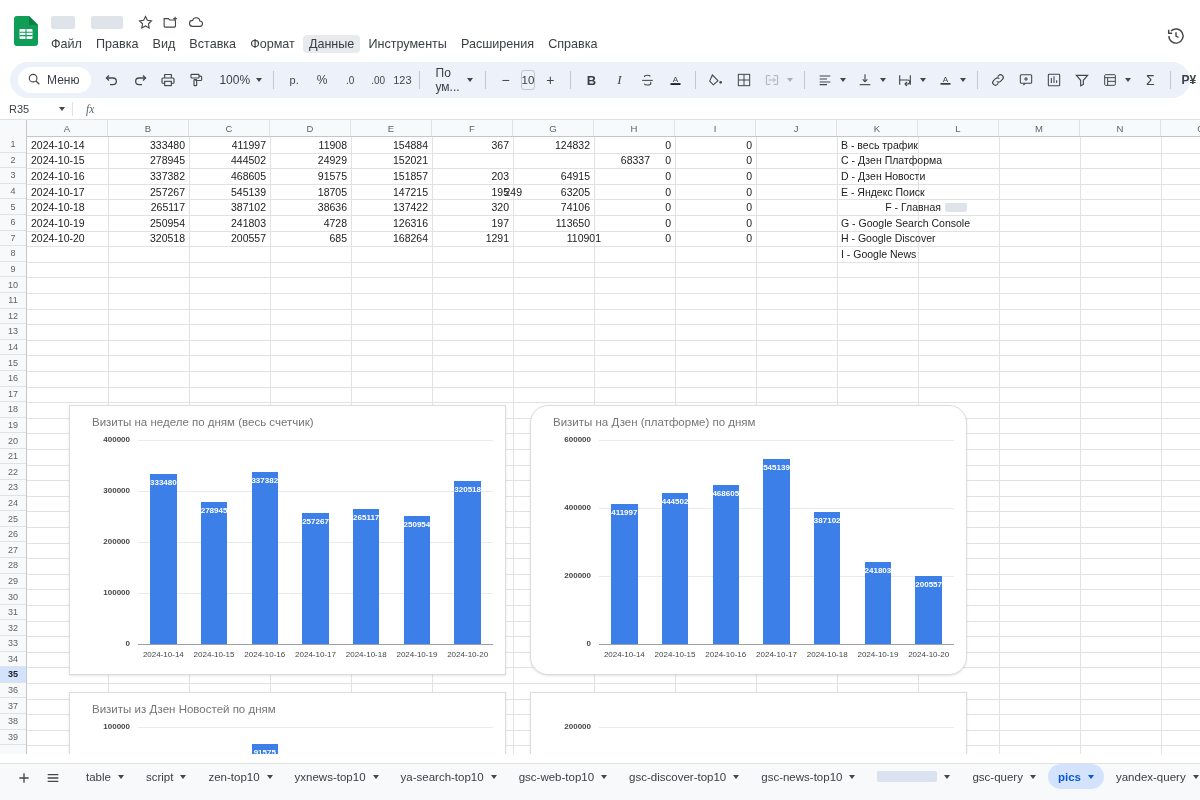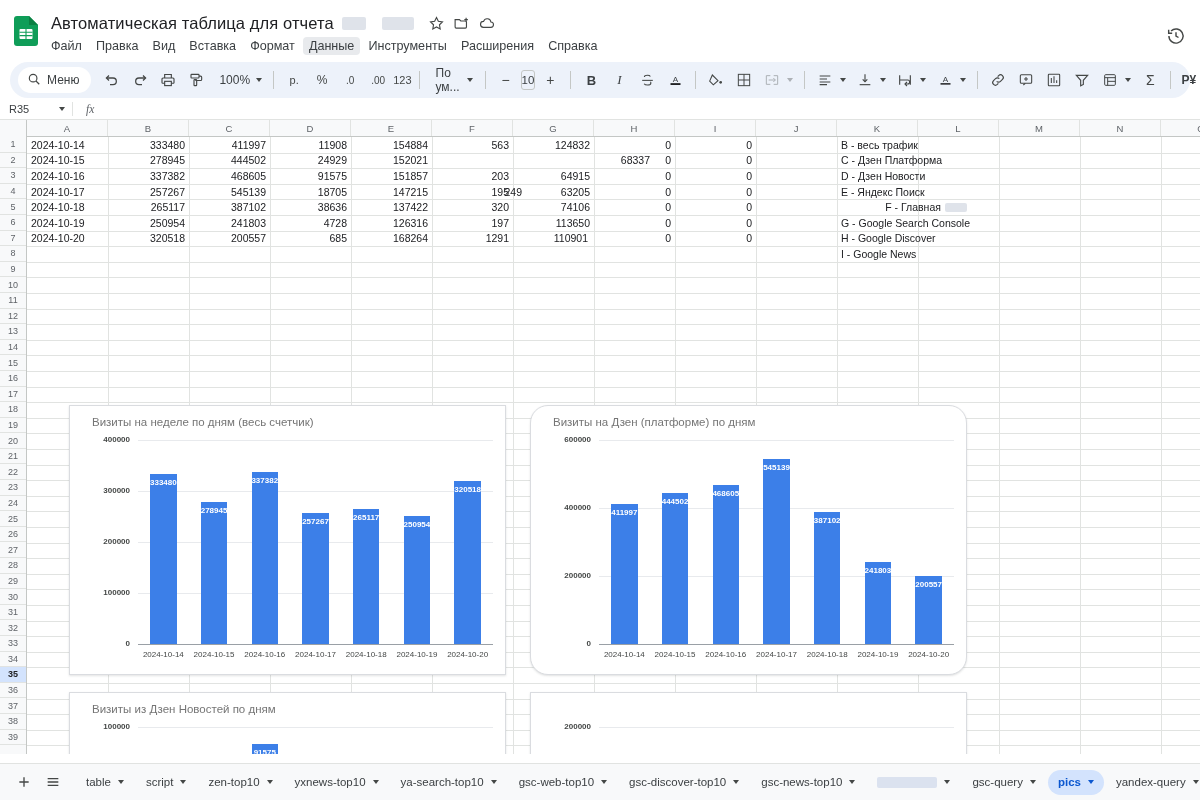--- a/index.html
+++ b/index.html
@@ -82,21 +82,21 @@
   .ylab { text-align: right; }
   .xlab { text-align: center; font-weight: normal; font-size: 8px; color: #444746;}
   .grid-h { position: absolute; height: 1px; background: #e8eaed; }
   .axis-base { position: absolute; height: 1px; background: #9aa0a6; }
   .bar { position: absolute; background: #3c7fe8; }
   .bar-lbl { position: absolute; font-size: 8px; color: #fff; font-weight: bold; text-align: center;
              white-space: nowrap; }
 
   
   .tabbar { position: absolute; left: 0; bottom: 0; width: 1200px; height: 37px; background: #f8f9fa;
-            border-top: 1px solid #e1e3e1; display: flex; align-items: center; padding: 0 10px; gap: 1px; }
+            border-top: 1px solid #e1e3e1; display: flex; align-items: flex-start; padding: 0 10px; gap: 1px; }
   .tab-icon { width: 28px; height: 28px; display: flex; align-items: center; justify-content: center; color: #444746; flex:0 0 auto;}
   .tab-icon svg { display:block; }
   .sheet-tab { display: flex; align-items: center; gap: 7px; height: 25px; padding: 0 10px;
                border-radius: 13px; font-size: 11.5px; color: #3c4043; white-space: nowrap; flex:0 0 auto;}
   .sheet-tab.active { background: #d3e3fd; color: #0b57d0; font-weight: bold; }
   .sheet-tab.active .caret { border-top-color: #0b57d0; }
   .tab-redact { display:inline-block; background:#dbe2ef; border-radius:2px; height:11px; width:60px; }
 </style>
 </head>
 <body>
@@ -105,21 +105,20 @@
   <div class="doc-logo">
     <svg width="24" height="30" viewBox="0 0 24 30">
         <path d="M3 0h12l9 9v18a3 3 0 0 1-3 3H3a3 3 0 0 1-3-3V3a3 3 0 0 1 3-3z" fill="#0f9d58"></path>
         <path d="M15 0l9 9h-9z" fill="#0b8043"></path>
         <rect x="5.5" y="13" width="13" height="10" fill="#fff" rx="1"></rect>
         <path d="M5.5 16.2h13M5.5 19.6h13M12 13v10" stroke="#0f9d58" stroke-width="1.1"></path>
       </svg>
   </div>
   <div class="title-col">
     <div class="title-row">
-      <span class="doc-title">Автоматическая таблица для отчета</span>
       <span class="redact" style="width:24px"></span>
       <span class="redact" style="width:32px;margin-left:8px"></span>
       <span class="title-icon" style="margin-left:6px">
         <svg width="17" height="17" viewBox="0 0 24 24" fill="none" stroke="#444746" stroke-width="1.6">
             <path d="M12 3.6l2.6 5.3 5.8.85-4.2 4.1 1 5.8-5.2-2.73L6.8 19.65l1-5.8L3.6 9.75l5.8-.85z"></path>
           </svg>
       </span>
       <span class="title-icon">
         <svg width="17" height="17" viewBox="0 0 24 24" fill="none" stroke="#444746" stroke-width="1.6">
             <path d="M3 6.5h6l2 2h6.5a1.5 1.5 0 0 1 1.5 1.5v7a1.5 1.5 0 0 1-1.5 1.5H4.5A1.5 1.5 0 0 1 3 17z"></path>
@@ -475,21 +474,21 @@
           <div class="cell num" style="left: 162px; top: 0px; width: 81px;">
             <span>411997</span>
           </div>
           <div class="cell num" style="left: 243px; top: 0px; width: 81px;">
             <span>11908</span>
           </div>
           <div class="cell num" style="left: 324px; top: 0px; width: 81px;">
             <span>154884</span>
           </div>
           <div class="cell num" style="left: 405px; top: 0px; width: 81px;">
-            <span>563</span>
+            <span>367</span>
           </div>
           <div class="cell num" style="left: 486px; top: 0px; width: 81px;">
             <span>124832</span>
           </div>
           <div class="cell num" style="left: 567px; top: 0px; width: 81px;">
             <span>0</span>
           </div>
           <div class="cell num" style="left: 648px; top: 0px; width: 81px;">
             <span>0</span>
           </div>
@@ -658,21 +657,21 @@
           </div>
           <div class="cell num" style="left: 243px; top: 93.6px; width: 81px;">
             <span>685</span>
           </div>
           <div class="cell num" style="left: 324px; top: 93.6px; width: 81px;">
             <span>168264</span>
           </div>
           <div class="cell num" style="left: 405px; top: 93.6px; width: 81px;">
             <span>1291</span>
           </div>
-          <div class="cell num" style="left: 484px; top: 93.6px; width: 81px;">
+          <div class="cell num" style="left: 497px; top: 93.6px; width: 81px;">
             <span>110901</span>
           </div>
           <div class="cell num" style="left: 567px; top: 93.6px; width: 81px;">
             <span>0</span>
           </div>
           <div class="cell num" style="left: 648px; top: 93.6px; width: 81px;">
             <span>0</span>
           </div>
           <div class="cell txt" style="left: 810px; top: 93.6px; width: 178.2px;">
             <span>H - Google Discover</span>

